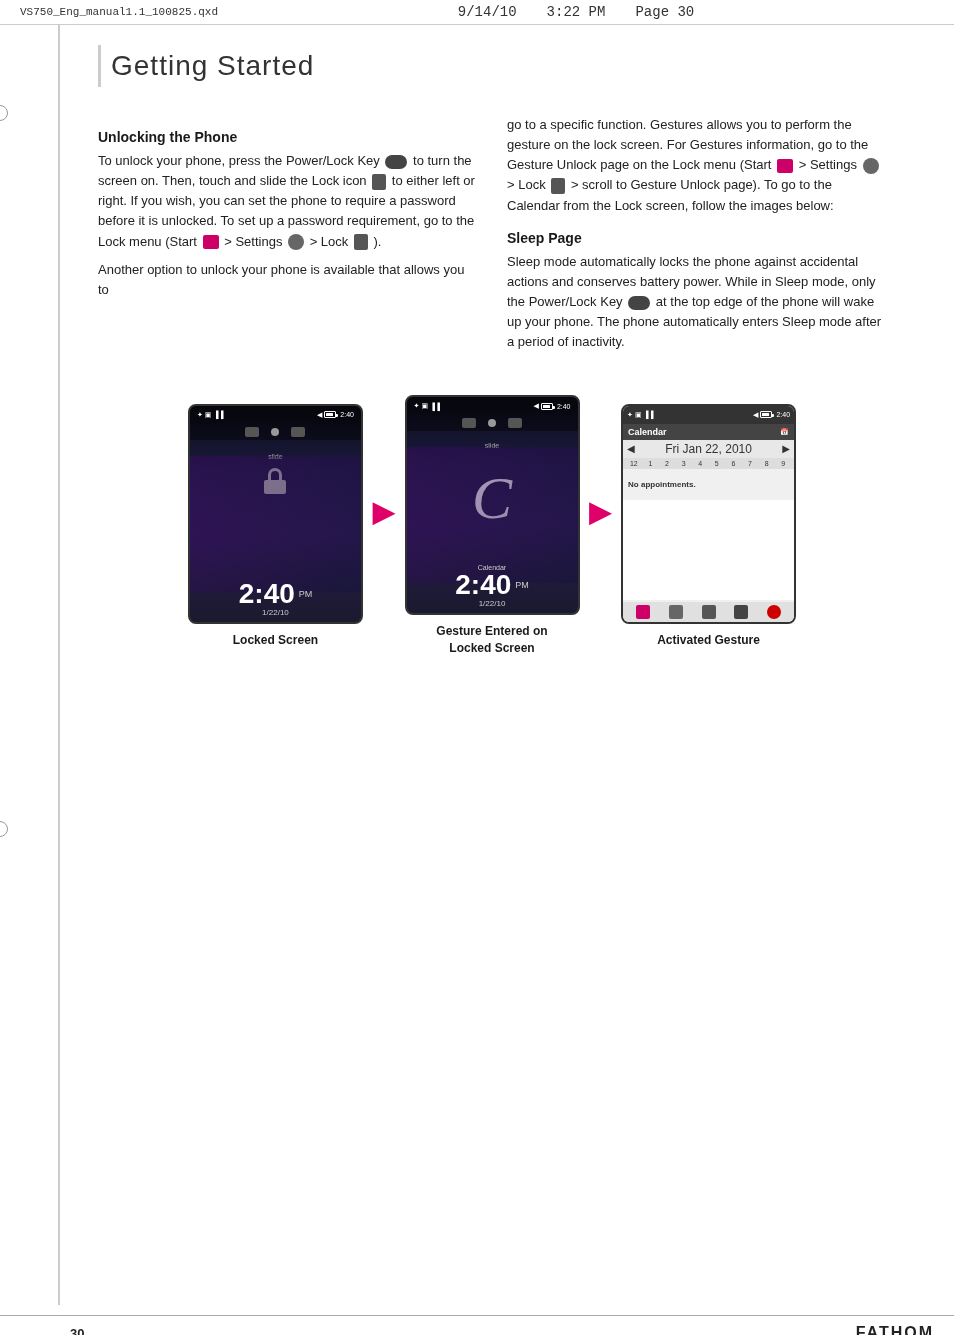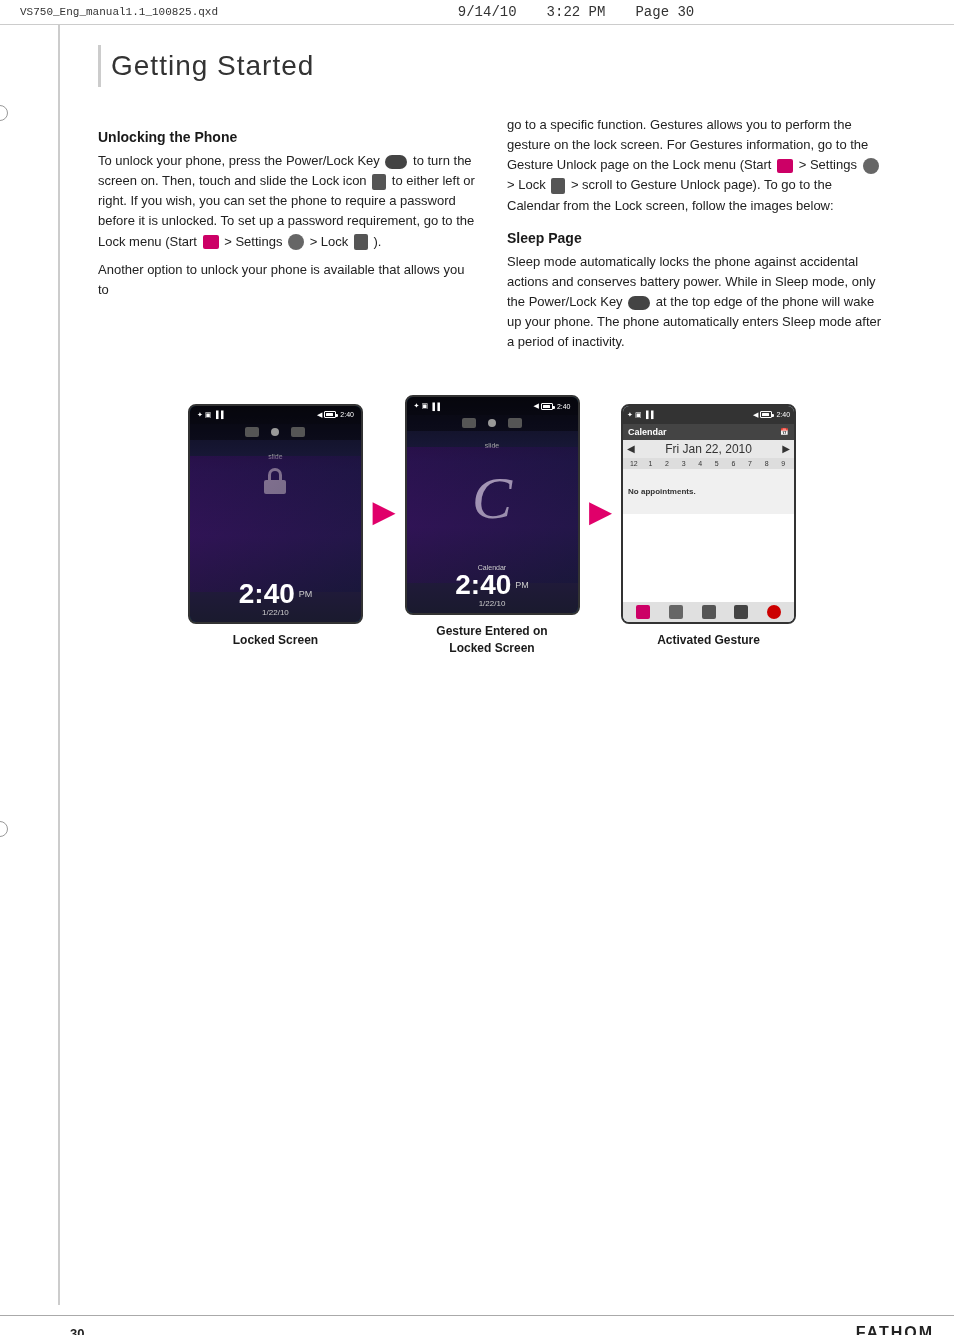--- a/index.html
+++ b/index.html
@@ -388,21 +388,21 @@
     }
 
     .cal-date-num {
       font-size: 7px;
       color: #333;
       width: 14px;
       text-align: center;
     }
 
     .cal-no-appt {
-      padding: 18px 5px;
+      padding: 11px 5px;
       font-size: 8px;
       color: #333;
       font-weight: bold;
     }
 
     .cal-bottom-bar {
       position: absolute;
       bottom: 0;
       left: 0;
       right: 0;

